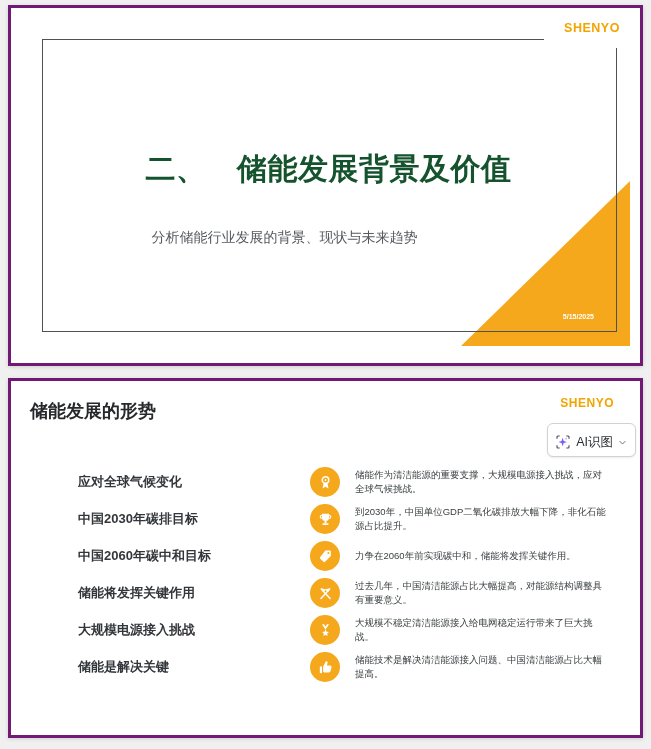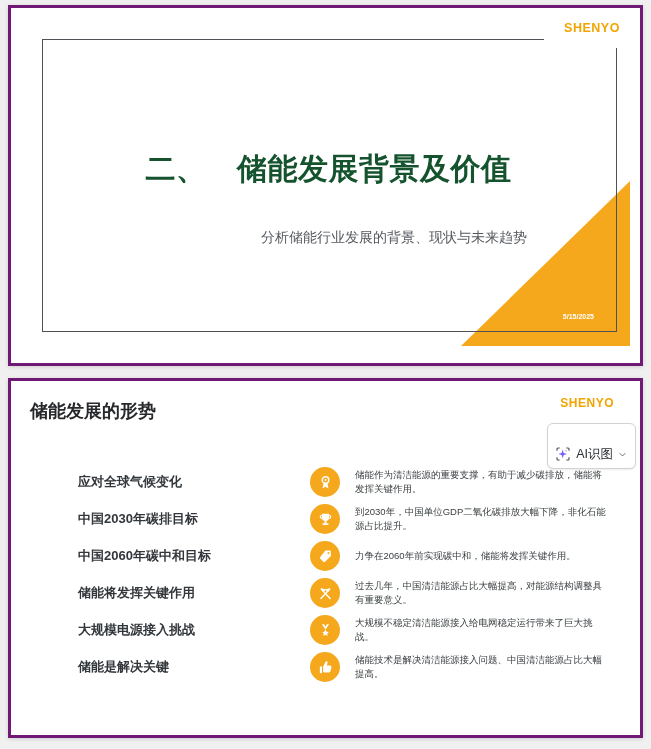--- a/index.html
+++ b/index.html
@@ -31,39 +31,39 @@
   .logo-text{
     font-size:12.5px;font-weight:bold;color:#f2a500;letter-spacing:.5px;
   }
   .slide1-title{
     position:absolute;left:31px;width:573px;top:142px;z-index:2;
     text-align:center;font-size:30px;line-height:38px;font-weight:bold;
     color:#14532d;letter-spacing:.5px;
   }
   .slide1-subtitle{
     position:absolute;left:31px;width:485px;top:221px;z-index:2;
-    text-align:right;font-size:14px;color:#55595e;
+    text-align:center;font-size:14px;color:#55595e;
   }
   .slide1-date{
     position:absolute;right:46px;top:305px;z-index:3;
     font-size:7px;font-weight:600;color:#ffffff;
   }
 
   
   .slide2-heading{
     position:absolute;left:19px;top:18px;
     font-size:18px;font-weight:bold;color:#26282b;
   }
   .logo2{
     position:absolute;top:15px;right:26px;
     font-size:12px;font-weight:bold;color:#f2a500;letter-spacing:.5px;
   }
   .ai-button{
     position:absolute;top:42px;right:4px;height:28px;
-    display:flex;align-items:center;gap:5px;padding:16px 8px 0 7px;
+    display:flex;align-items:center;gap:5px;padding:4px 8px 0 7px;
     background:#ffffff;border:1px solid #d2d2d4;border-radius:6px;
     box-shadow:0 1px 2px rgba(0,0,0,.08);cursor:pointer;
   }
   .ai-button-label{font-size:12.5px;color:#2b2e33;}
   .row{position:absolute;left:0;width:100%;height:0;}
   .row-title{
     position:absolute;left:67px;transform:translateY(-50%);
     white-space:nowrap;font-size:13px;font-weight:bold;color:#33373b;
   }
   .row-icon{
@@ -121,21 +121,21 @@
 
   <div class="row" id="row1">
     <span class="row-title">应对全球气候变化</span>
     <span class="row-icon">
       <svg width="17" height="17" viewBox="0 0 24 24">
         <circle cx="12" cy="8.5" r="4.6" fill="none" stroke="#fff" stroke-width="2.1"></circle>
         <circle cx="12" cy="8.5" r="1.4" fill="#fff"></circle>
         <path d="M9.3 12.6 L7.8 20.6 L12 18.1 L16.2 20.6 L14.7 12.6 Z" fill="#fff"></path>
       </svg>
     </span>
-    <span class="row-desc">储能作为清洁能源的重要支撑，有助于减少碳排放，储能将发挥关键作用。</span>
+    <span class="row-desc">储能作为清洁能源的重要支撑，大规模电源接入挑战，应对全球气候挑战。</span>
   </div>
 
   <div class="row" id="row2">
     <span class="row-title">中国2030年碳排目标</span>
     <span class="row-icon">
       <svg width="17" height="17" viewBox="0 0 24 24">
         <path fill="#fff" d="M7 4 h10 v5.2 a5 5 0 0 1 -10 0 Z"></path>
         <path fill="none" stroke="#fff" stroke-width="1.7" d="M7 6.2 C3.8 6.2 3.8 10.5 7.3 10.5 M17 6.2 C20.2 6.2 20.2 10.5 16.7 10.5"></path>
         <rect x="10.7" y="14" width="2.6" height="3.2" fill="#fff"></rect>
         <rect x="7.8" y="17.2" width="8.4" height="2.6" rx="0.6" fill="#fff"></rect>

